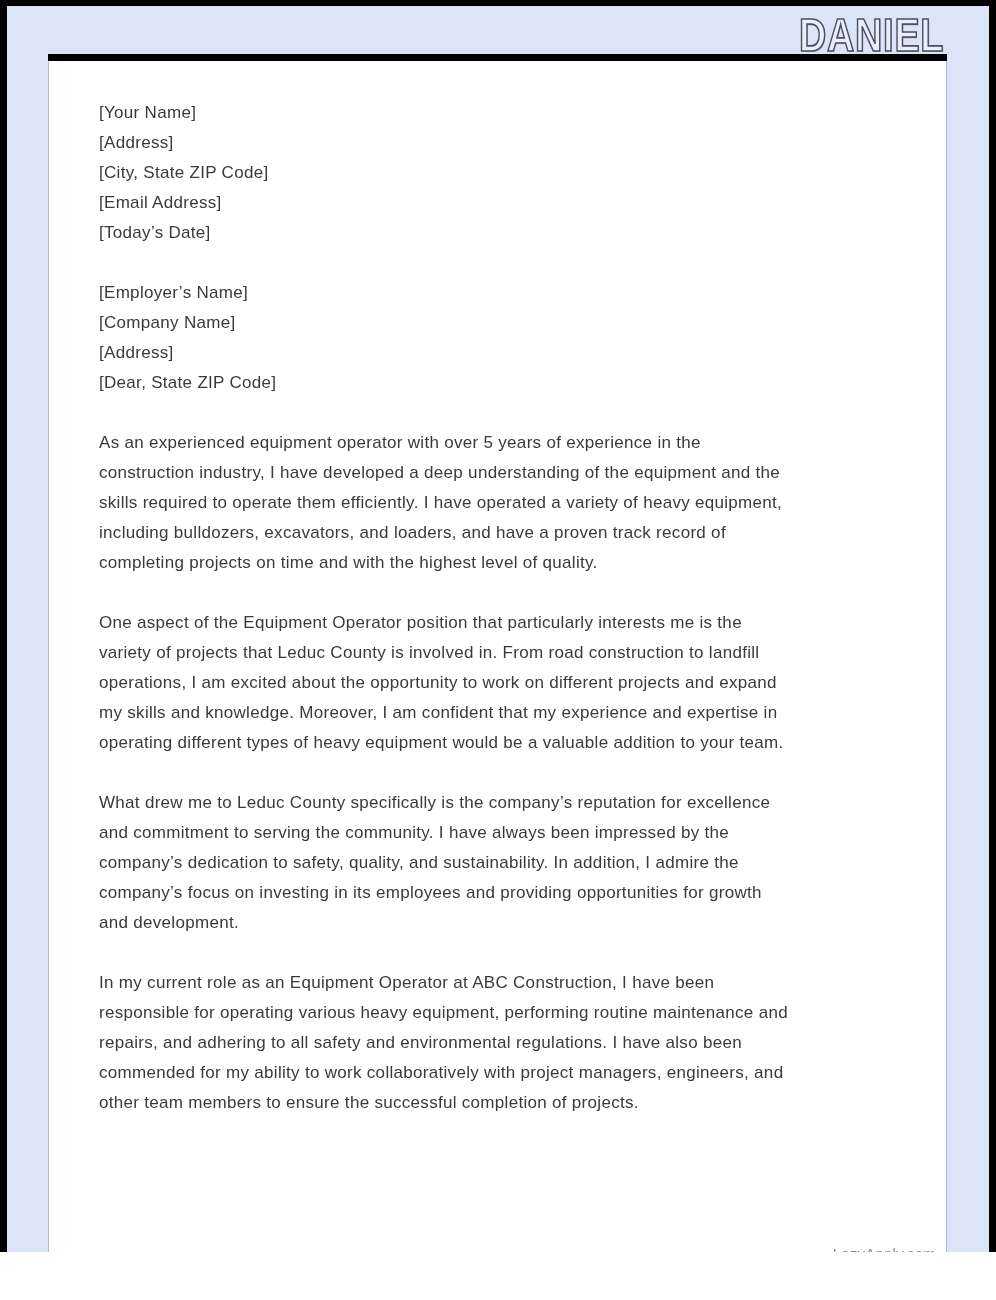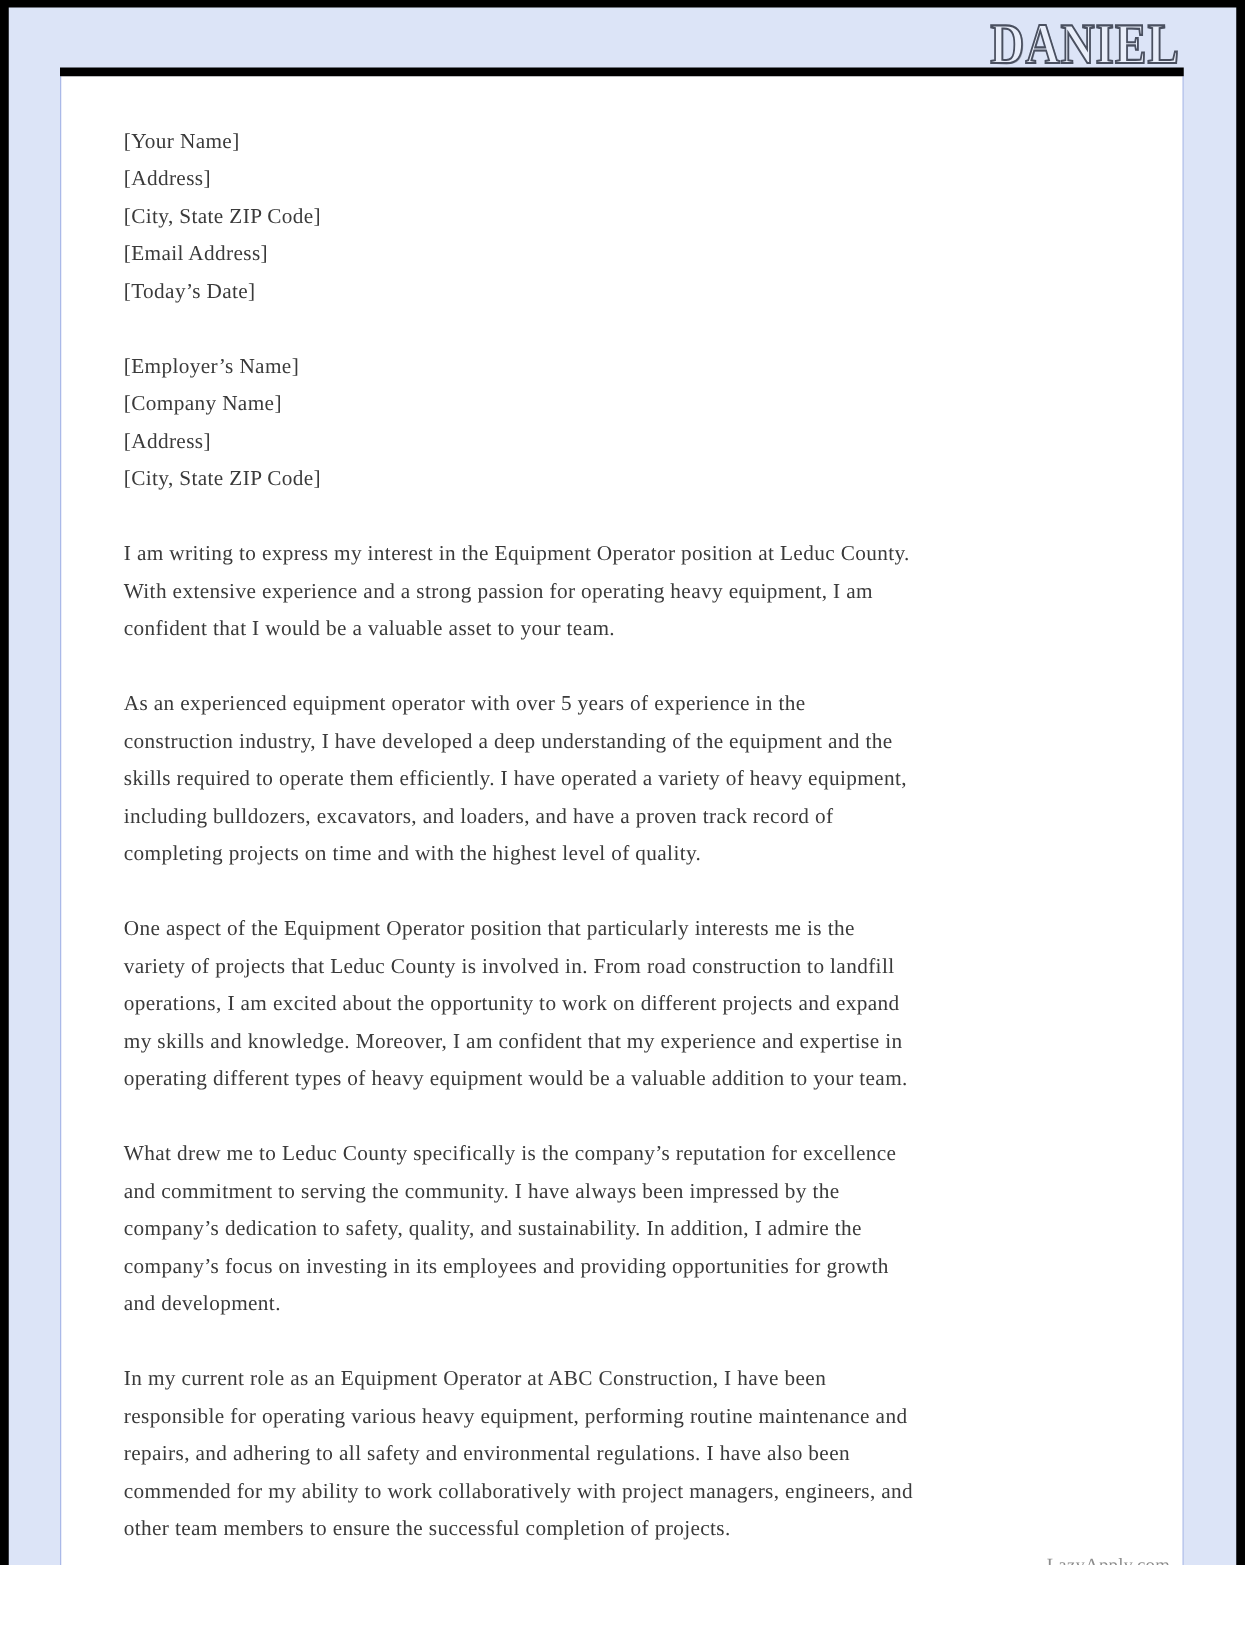--- a/index.html
+++ b/index.html
@@ -2,21 +2,21 @@
 <html><head>
 <meta charset="utf-8">
 <style>
   html, body { margin: 0; padding: 0; }
   .canvas {
     position: relative;
     width: 996px;
     height: 1252px;
     background: #000000;
     overflow: hidden;
-    font-family: Liberation Serif, serif;
+    font-family: Liberation Sans, sans-serif;
   }
   .outer-bg {
     position: absolute;
     left: 7px; top: 6px;
     width: 982px; height: 1283px;
     background: #dce4f7;
   }
   .brand {
     position: absolute;
     top: 8px;
@@ -92,26 +92,23 @@
   <div class="letter">
     <p class="block">[Your Name]
 [Address]
 [City, State ZIP Code]
 [Email Address]
 [Today’s Date]</p>
 
     <p class="block">[Employer’s Name]
 [Company Name]
 [Address]
-[City, State ZIP Code]</p>
+[Dear, State ZIP Code]</p>
 
 
-    <p class="block">I am writing to express my interest in the Equipment Operator position at Leduc County.
-With extensive experience and a strong passion for operating heavy equipment, I am
-confident that I would be a valuable asset to your team.</p>
 
     <p class="block">As an experienced equipment operator with over 5 years of experience in the
 construction industry, I have developed a deep understanding of the equipment and the
 skills required to operate them efficiently. I have operated a variety of heavy equipment,
 including bulldozers, excavators, and loaders, and have a proven track record of
 completing projects on time and with the highest level of quality.</p>
 
     <p class="block">One aspect of the Equipment Operator position that particularly interests me is the
 variety of projects that Leduc County is involved in. From road construction to landfill
 operations, I am excited about the opportunity to work on different projects and expand

